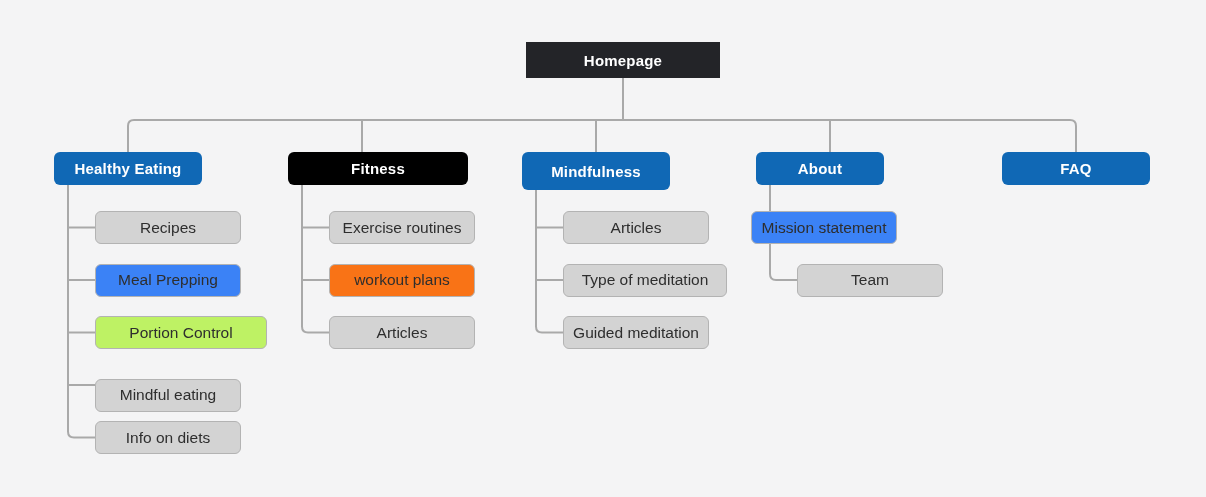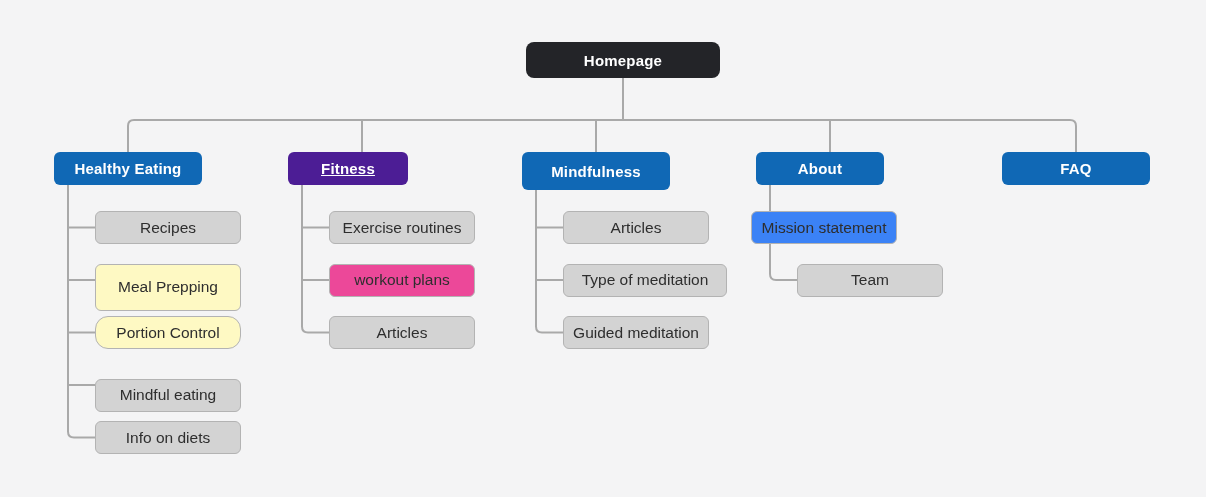--- a/index.html
+++ b/index.html
@@ -25,21 +25,21 @@
     align-items: center;
     justify-content: center;
     box-sizing: border-box;
     border-radius: 6px;
     font-size: 15px;
     white-space: nowrap;
     cursor: default;
     user-select: none;
   }
   .node.root {
-    border-radius: 8px;
+    border-radius: 0;
     font-weight: 700;
     letter-spacing: 0.2px;
   }
   .node.section {
     font-weight: 700;
     letter-spacing: 0.2px;
   }
   .node.child {
     border-style: solid;
     border-width: 1px;
@@ -51,27 +51,27 @@
 <body>
 
 <div class="canvas" style="background: rgb(244, 244, 245);">
   <svg class="connectors" viewBox="0 0 1206 497" xmlns="http://www.w3.org/2000/svg">
       <path d="M 623 78 V 120 M 128 152 V 126 Q 128 120 134 120 H 1070 Q 1076 120 1076 126 V 152 M 362 120 V 152 M 596 120 V 152 M 830 120 V 152 M 68 185 V 431.5 Q 68 437.5 74 437.5 H 95 M 68 227.5 H 95 M 68 280 H 95 M 68 332.5 H 95 M 68 385 H 95 M 302 185 V 326.5 Q 302 332.5 308 332.5 H 329 M 302 227.5 H 329 M 302 280 H 329 M 536 185 V 326.5 Q 536 332.5 542 332.5 H 563 M 536 227.5 H 563 M 536 280 H 563 M 770 185 V 274 Q 770 280 776 280 H 797 M 770 227.5 H 797" fill="none" stroke="#a9a9a9" stroke-width="2"></path>
     </svg>
   <div id="nodes">
       <div class="node root" style="left: 526px; top: 42px; width: 194px; height: 36px; background: rgb(35, 36, 40); color: rgb(255, 255, 255);">Homepage</div>
       <div class="node section" style="left: 54px; top: 152px; width: 148px; height: 33px; background: rgb(16, 104, 181); color: rgb(255, 255, 255);">Healthy Eating</div>
       <div class="node child" style="left: 95px; top: 211px; width: 146px; height: 33px; background: rgb(211, 211, 211); border-color: rgb(179, 179, 179); color: rgb(46, 46, 46);">Recipes</div>
-      <div class="node child" style="left: 95px; top: 263.5px; width: 146px; height: 47px; background: #fef9c3; border-color: rgb(179, 179, 179); color: rgb(46, 46, 46);">Meal Prepping</div>
-      <div class="node child" style="left: 95px; top: 316px; width: 146px; height: 33px; background: #fef9c3; border-color: rgb(179, 179, 179); color: rgb(46, 46, 46); border-radius: 13px;">Portion Control</div>
+      <div class="node child" style="left: 95px; top: 263.5px; width: 146px; height: 33px; background: #3b82f6; border-color: rgb(179, 179, 179); color: rgb(46, 46, 46);">Meal Prepping</div>
+      <div class="node child" style="left: 95px; top: 316px; width: 172px; height: 33px; background: #bef264; border-color: rgb(179, 179, 179); color: rgb(46, 46, 46);">Portion Control</div>
       <div class="node child" style="left: 95px; top: 368.5px; width: 146px; height: 33px; background: rgb(211, 211, 211); border-color: rgb(179, 179, 179); color: rgb(46, 46, 46); margin-top: 10px;">Mindful eating</div>
       <div class="node child" style="left: 95px; top: 421px; width: 146px; height: 33px; background: rgb(211, 211, 211); border-color: rgb(179, 179, 179); color: rgb(46, 46, 46);">Info on diets</div>
-      <div class="node section" style="left: 288px; top: 152px; width: 120px; height: 33px; background: #4c1d95; color: rgb(255, 255, 255); text-decoration: underline;">Fitness</div>
+      <div class="node section" style="left: 288px; top: 152px; width: 180px; height: 33px; background: #000000; color: rgb(255, 255, 255);">Fitness</div>
       <div class="node child" style="left: 329px; top: 211px; width: 146px; height: 33px; background: rgb(211, 211, 211); border-color: rgb(179, 179, 179); color: rgb(46, 46, 46);">Exercise routines</div>
-      <div class="node child" style="left: 329px; top: 263.5px; width: 146px; height: 33px; background: #ec4899; border-color: rgb(179, 179, 179); color: rgb(46, 46, 46);">workout plans</div>
+      <div class="node child" style="left: 329px; top: 263.5px; width: 146px; height: 33px; background: #f97316; border-color: rgb(179, 179, 179); color: rgb(46, 46, 46);">workout plans</div>
       <div class="node child" style="left: 329px; top: 316px; width: 146px; height: 33px; background: rgb(211, 211, 211); border-color: rgb(179, 179, 179); color: rgb(46, 46, 46);">Articles</div>
       <div class="node section" style="left: 522px; top: 152px; width: 148px; height: 38px; background: rgb(16, 104, 181); color: rgb(255, 255, 255);">Mindfulness</div>
       <div class="node child" style="left: 563px; top: 211px; width: 146px; height: 33px; background: rgb(211, 211, 211); border-color: rgb(179, 179, 179); color: rgb(46, 46, 46);">Articles</div>
       <div class="node child" style="left: 563px; top: 263.5px; width: 164px; height: 33px; background: rgb(211, 211, 211); border-color: rgb(179, 179, 179); color: rgb(46, 46, 46);">Type of meditation</div>
       <div class="node child" style="left: 563px; top: 316px; width: 146px; height: 33px; background: rgb(211, 211, 211); border-color: rgb(179, 179, 179); color: rgb(46, 46, 46);">Guided meditation</div>
       <div class="node section" style="left: 756px; top: 152px; width: 128px; height: 33px; background: rgb(16, 104, 181); color: rgb(255, 255, 255);">About</div>
       <div class="node child" style="left: 751px; top: 211px; width: 146px; height: 33px; background: #3b82f6; border-color: rgb(179, 179, 179); color: rgb(46, 46, 46);">Mission statement</div>
       <div class="node child" style="left: 797px; top: 263.5px; width: 146px; height: 33px; background: rgb(211, 211, 211); border-color: rgb(179, 179, 179); color: rgb(46, 46, 46);">Team</div>
       <div class="node section" style="left: 1002px; top: 152px; width: 148px; height: 33px; background: rgb(16, 104, 181); color: rgb(255, 255, 255);">FAQ</div>
     </div>

